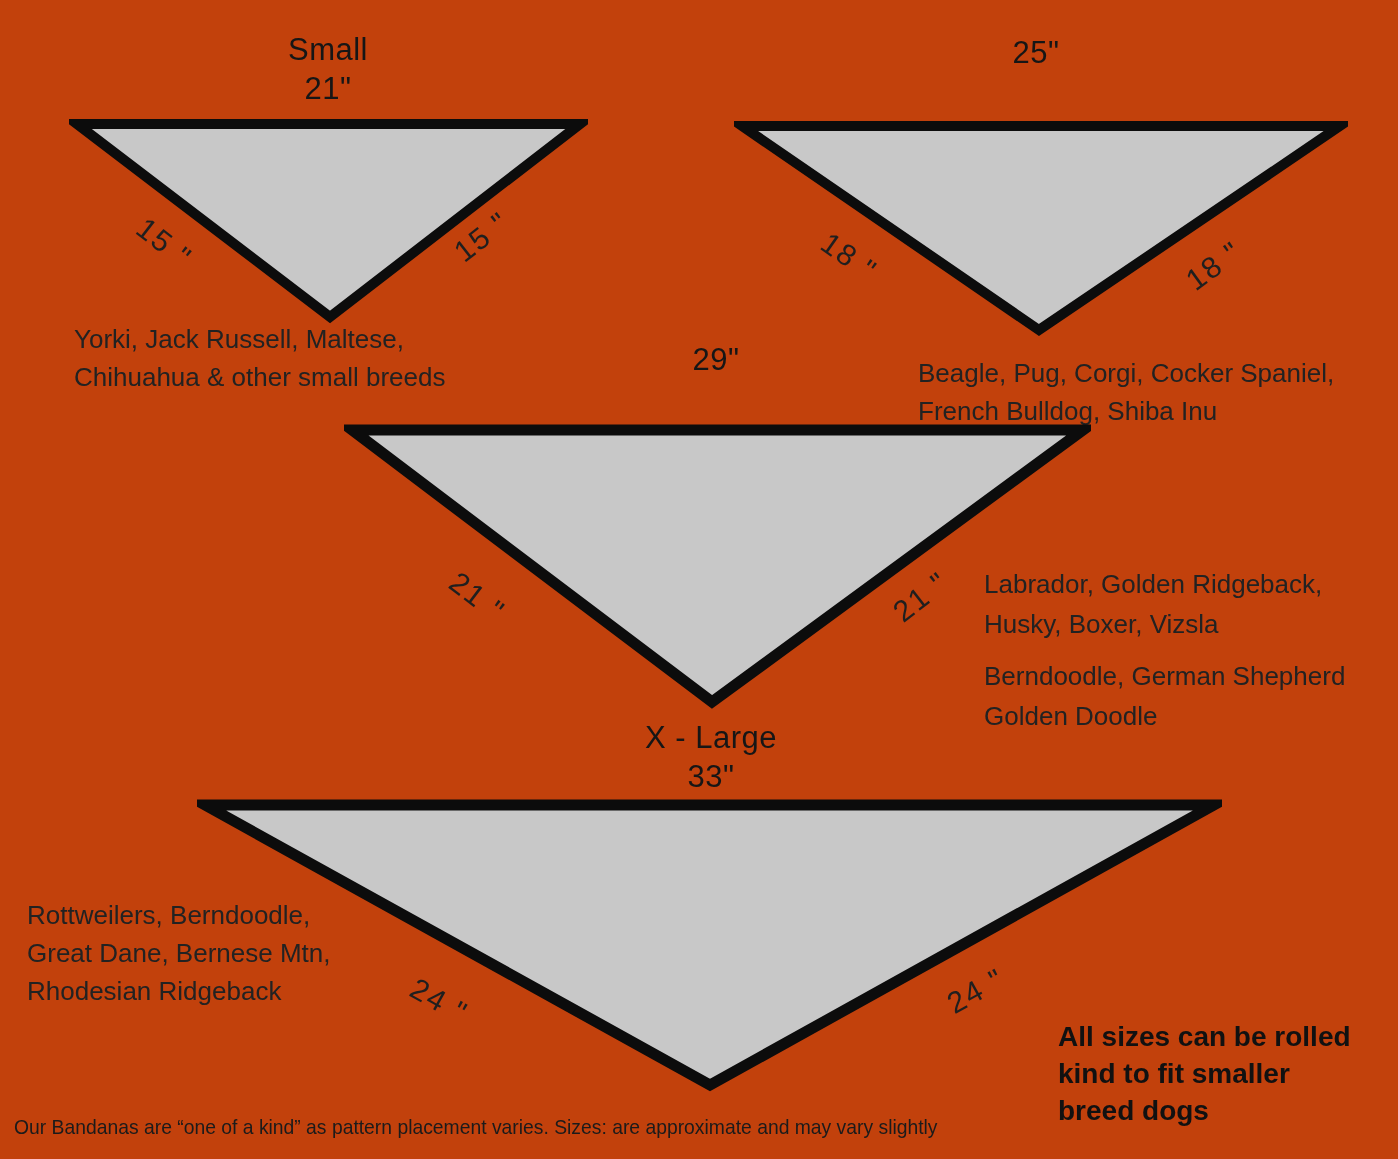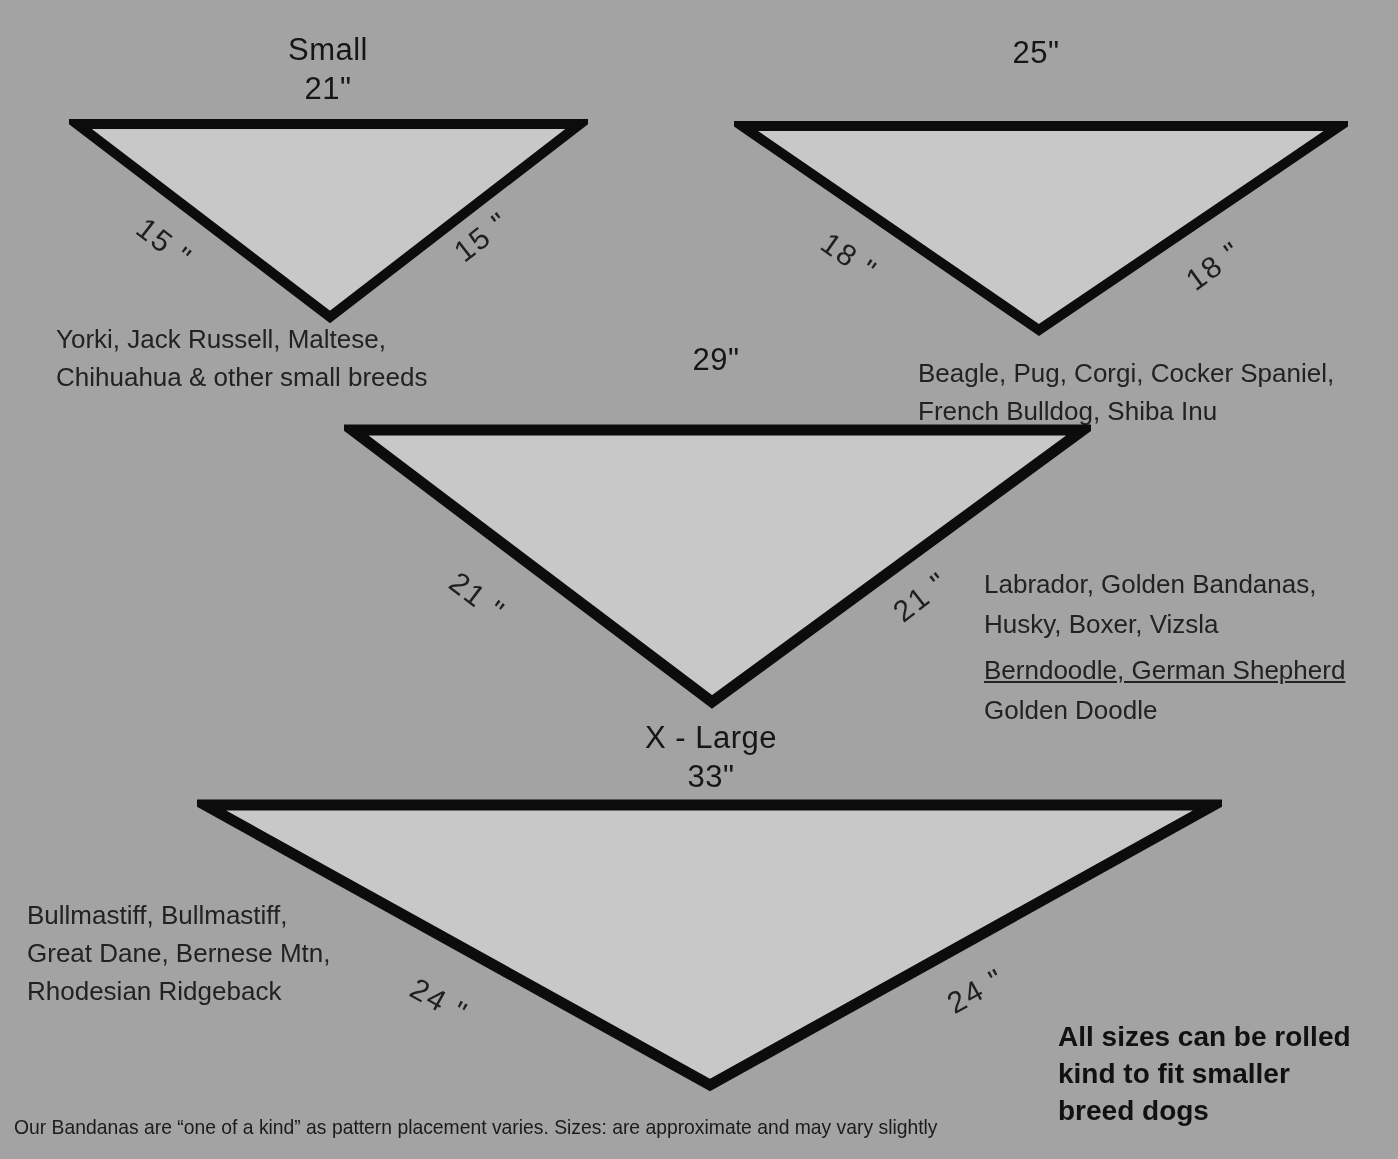--- a/index.html
+++ b/index.html
@@ -1,20 +1,20 @@
 <!DOCTYPE html>
 <html><head>
 <meta charset="utf-8">
 <style>
   html, body { margin: 0; padding: 0; background: #ffffff; }
   #canvas {
     position: relative;
     width: 1398px;
     height: 1159px;
-    background: #a3a3a3;
+    background: #c2410c;
     font-family: "Liberation Sans", "DejaVu Sans", sans-serif;
     color: #1b1b1b;
     overflow: hidden;
   }
   .abs { position: absolute; }
   .size-title {
     width: 300px;
     text-align: center;
     font-size: 31px;
     line-height: 39px;
@@ -58,21 +58,21 @@
 
   <div class="abs size-title" style="left:178px; top:30px;">
     <div>Small</div>
     <div>21"</div>
   </div>
   <svg class="abs tri-svg" style="left:69px; top:116px;" width="519" height="209" viewBox="0 0 519 209">
     <polygon points="8,8 511,8 261,201" fill="#c8c8c8" stroke="#0c0c0c" stroke-width="10" stroke-linejoin="miter" stroke-miterlimit="10"></polygon>
   </svg>
   <div class="abs side-label" style="left:164px; top:243px; transform: translate(-50%,-50%) rotate(38deg);">15 "</div>
   <div class="abs side-label" style="left:482px; top:237px; transform: translate(-50%,-50%) rotate(-38deg);">15 "</div>
-  <div class="abs breeds" style="left:56px; top:320px;">
+  <div class="abs breeds" style="left:74px; top:320px;">
     <div>Yorki, Jack Russell, Maltese,</div>
     <div>Chihuahua &amp; other small breeds</div>
   </div>
 
   <div class="abs size-title" style="left:886px; top:33px;">
     <div>25"</div>
   </div>
   <svg class="abs tri-svg" style="left:734px; top:118px;" width="614" height="220" viewBox="0 0 614 220">
     <polygon points="8,8 606,8 305,212" fill="#c8c8c8" stroke="#0c0c0c" stroke-width="10" stroke-linejoin="miter" stroke-miterlimit="10"></polygon>
   </svg>
@@ -85,37 +85,37 @@
 
   <div class="abs size-title" style="left:566px; top:340px;">
     <div>29"</div>
   </div>
   <svg class="abs tri-svg" style="left:344px; top:422px;" width="747" height="288" viewBox="0 0 747 288">
     <polygon points="8,8 739,8 368,280" fill="#c8c8c8" stroke="#0c0c0c" stroke-width="11" stroke-linejoin="miter" stroke-miterlimit="10"></polygon>
   </svg>
   <div class="abs side-label" style="left:477px; top:597px; transform: translate(-50%,-50%) rotate(37deg);">21 "</div>
   <div class="abs side-label" style="left:921px; top:597px; transform: translate(-50%,-50%) rotate(-38deg);">21 "</div>
   <div class="abs breeds wide-lines" style="left:984px; top:564px;">
-    <div>Labrador, Golden Bandanas,</div>
+    <div>Labrador, Golden Ridgeback,</div>
     <div>Husky, Boxer, Vizsla</div>
-    <div style="margin-top:6px;text-decoration:underline;">Berndoodle, German Shepherd</div>
+    <div style="margin-top:12px;">Berndoodle, German Shepherd</div>
     <div>Golden Doodle</div>
   </div>
 
   <div class="abs size-title" style="left:561px; top:718px;">
     <div>X - Large</div>
     <div>33"</div>
   </div>
   <svg class="abs tri-svg" style="left:197px; top:797px;" width="1025" height="296" viewBox="0 0 1025 296">
     <polygon points="8,8 1017,8 513,288" fill="#c8c8c8" stroke="#0c0c0c" stroke-width="11" stroke-linejoin="miter" stroke-miterlimit="10"></polygon>
   </svg>
   <div class="abs side-label" style="left:439px; top:1001px; transform: translate(-50%,-50%) rotate(29deg);">24 "</div>
   <div class="abs side-label" style="left:976px; top:991px; transform: translate(-50%,-50%) rotate(-29deg);">24 "</div>
   <div class="abs breeds" style="left:27px; top:896px;">
-    <div>Bullmastiff, Bullmastiff,</div>
+    <div>Rottweilers, Berndoodle,</div>
     <div>Great Dane, Bernese Mtn,</div>
     <div>Rhodesian Ridgeback</div>
   </div>
 
   <div class="abs note-bold" style="left:1058px; top:1018px;">
     <div>All sizes can be rolled</div>
     <div>kind to fit smaller</div>
     <div>breed dogs</div>
   </div>
 

